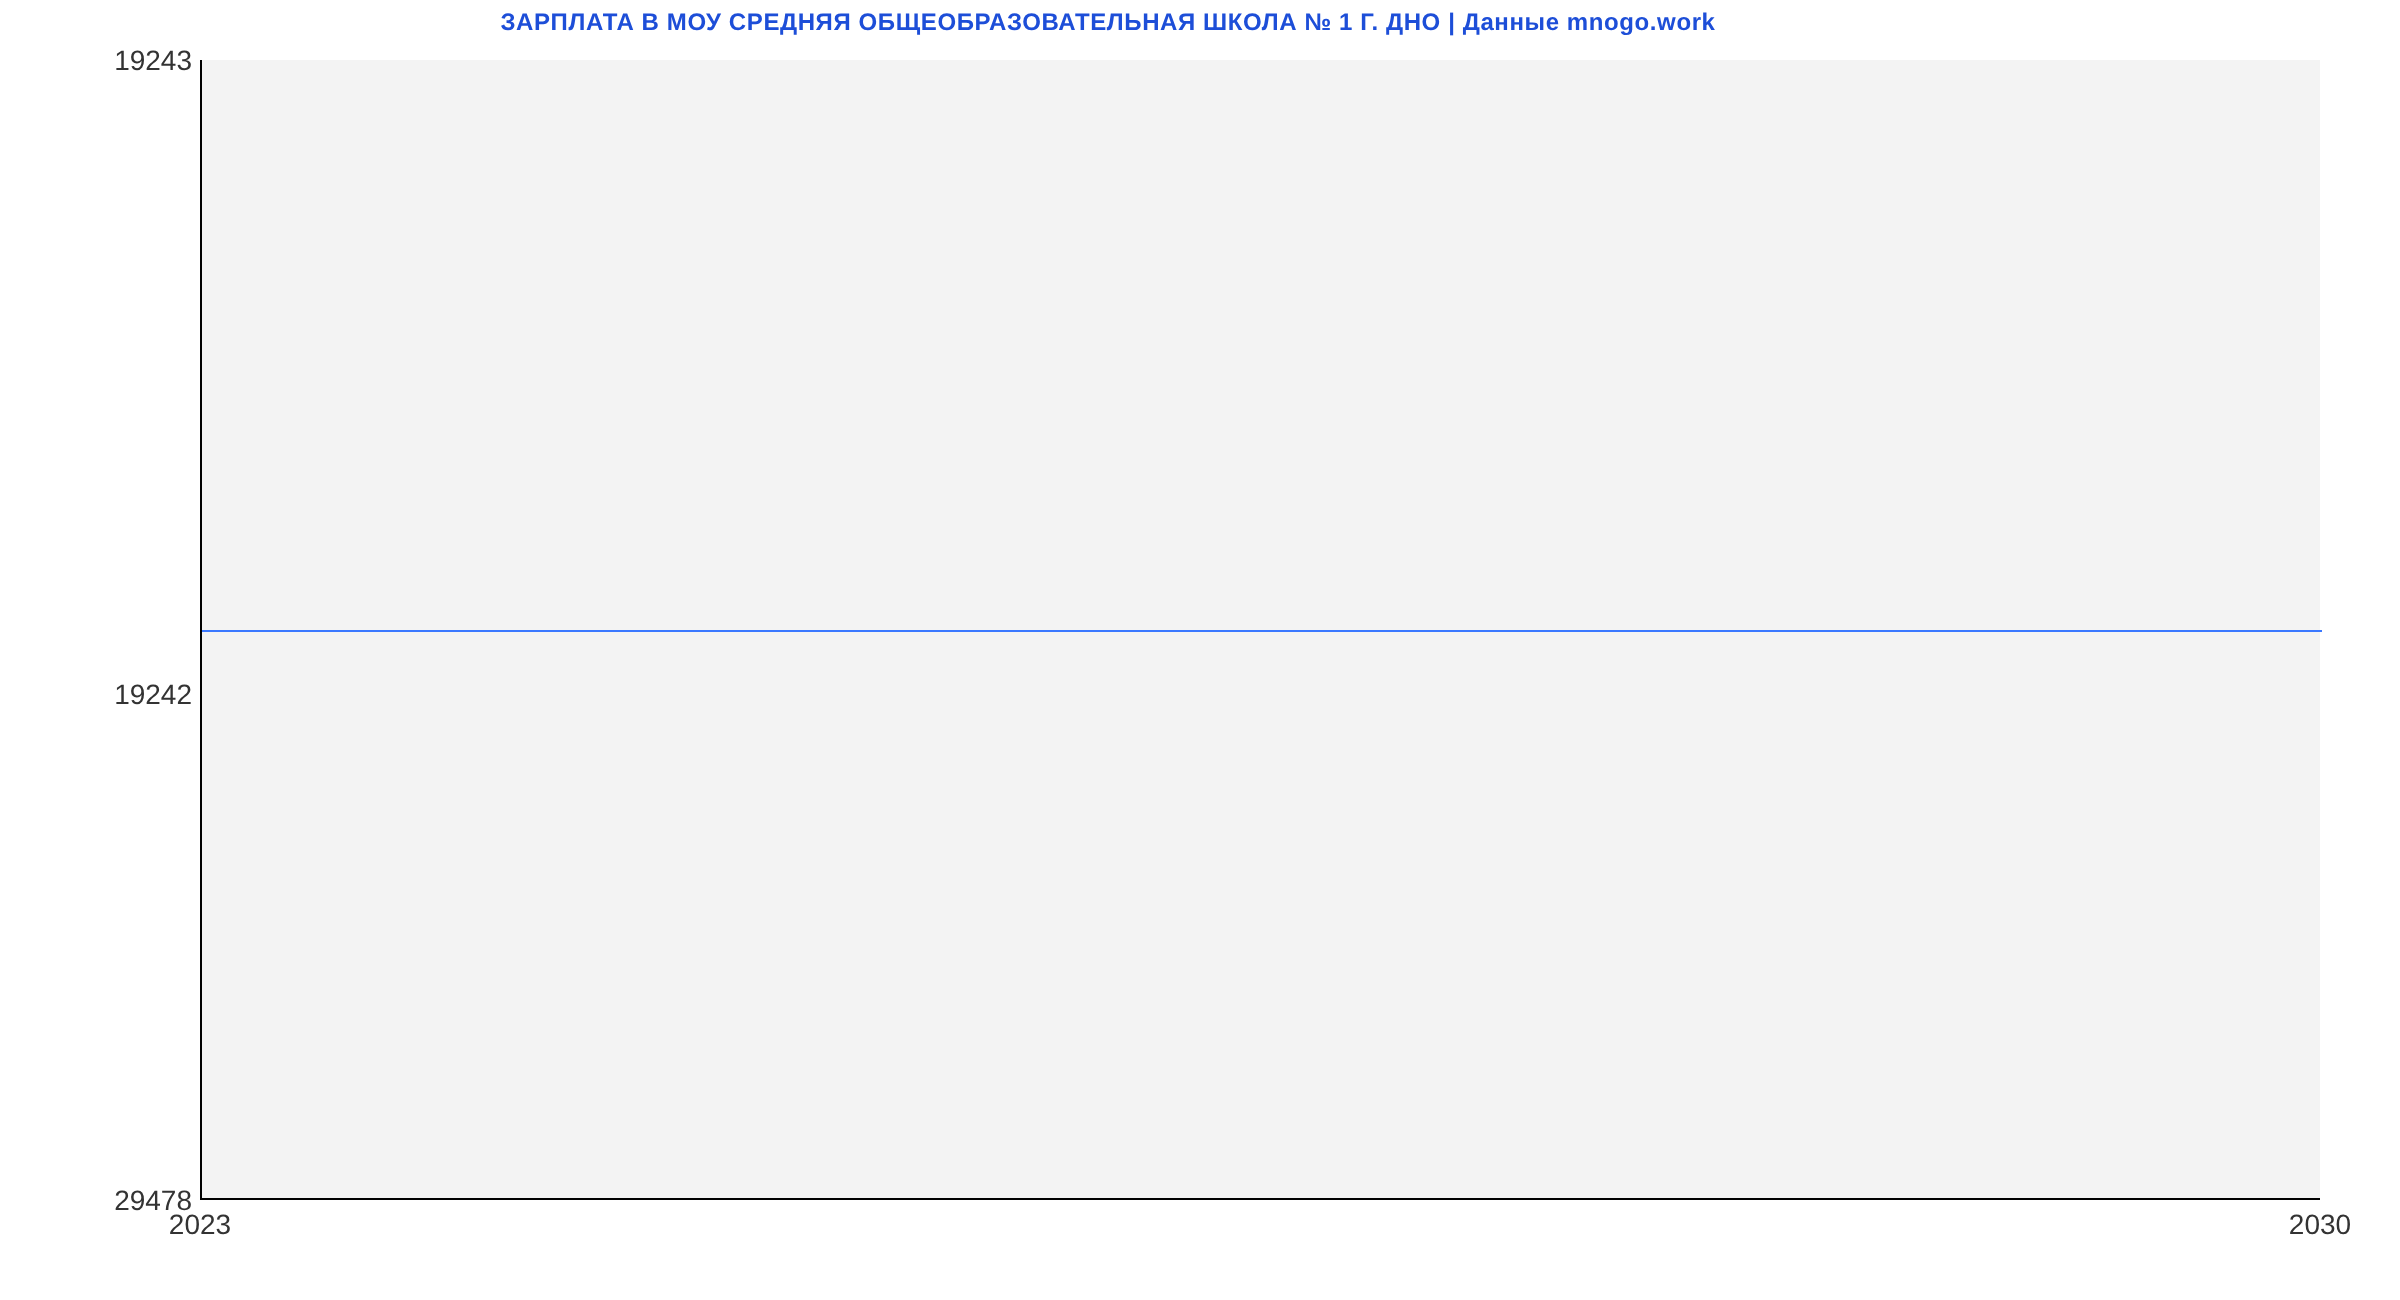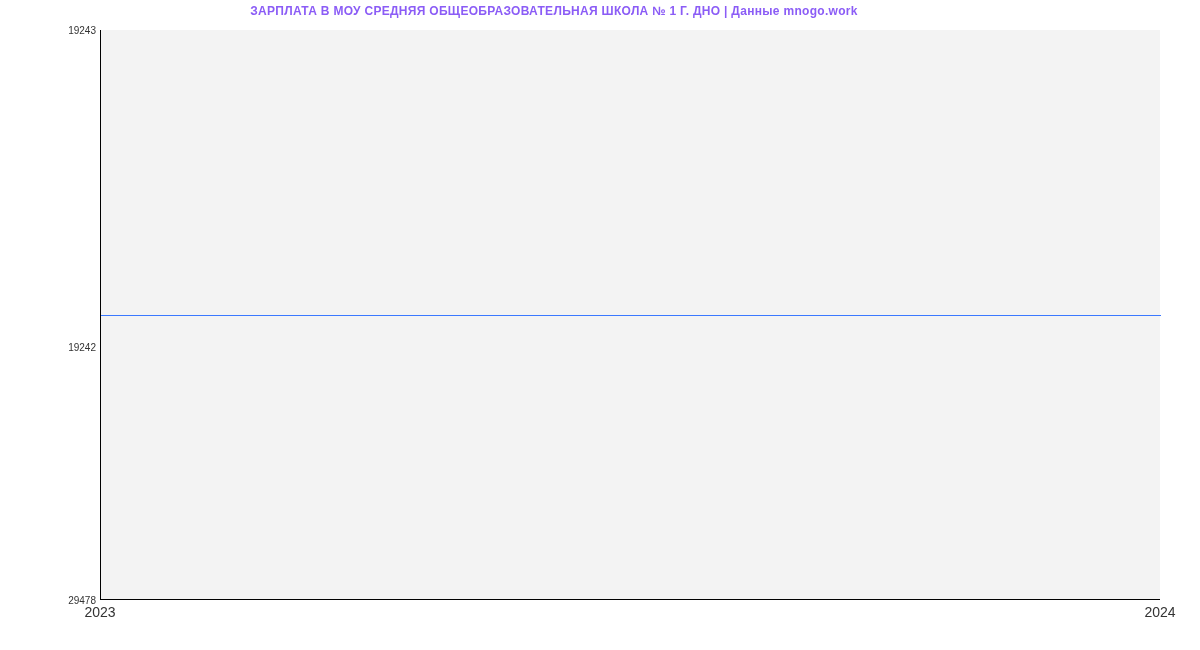--- a/index.html
+++ b/index.html
@@ -18,21 +18,21 @@
   }
   .title {
     position: absolute;
     top: 4px;
     left: 0;
     width: 1108px;
     text-align: center;
     font-size: 12px;
     font-weight: 600;
     letter-spacing: 0.3px;
-    color: #8b5cf6;
+    color: #1d4ed8;
   }
   .plot-area {
     position: absolute;
     left: 100px;
     top: 30px;
     width: 1060px;
     height: 570px;
     background: #f3f3f3;
     border-left: 1px solid #000;
     border-bottom: 1px solid #000;
@@ -41,21 +41,21 @@
   .data-line {
     position: absolute;
     left: 0;
     width: 1060px;
     height: 0;
     border-top: 1.5px solid #3a78ff;
   }
   .y-tick-label {
     position: absolute;
     right: 1104px; 
-    font-size: 10px;
+    font-size: 14px;
     color: #333;
     transform: translateY(-50%);
     text-align: right;
     width: 90px;
   }
   .x-tick-label {
     position: absolute;
     top: 604px;
     font-size: 14px;
     color: #333;
@@ -67,20 +67,20 @@
 
 <div class="chart-wrap">
 
   <div class="title">ЗАРПЛАТА В МОУ  СРЕДНЯЯ ОБЩЕОБРАЗОВАТЕЛЬНАЯ ШКОЛА № 1 Г. ДНО | Данные mnogo.work</div>
 
   <div class="y-tick-label" style="top:600px;">29478</div>
   <div class="y-tick-label" style="top:315px;margin-top:32px;">19242</div>
   <div class="y-tick-label" style="top:30px;">19243</div>
 
   <div class="x-tick-label" style="left:100px;">2023</div>
-  <div class="x-tick-label" style="left:1160px;">2024</div>
+  <div class="x-tick-label" style="left:1160px;">2030</div>
 
   <div class="plot-area">
 
     <div class="data-line" style="top:285px;"></div>
   </div>
 
 </div>
 
 </body></html>

